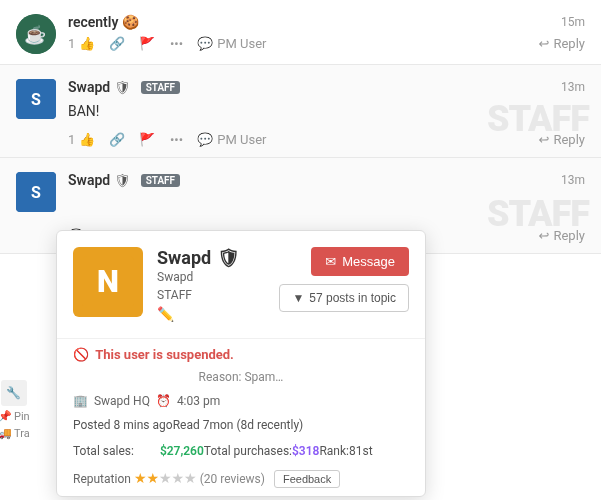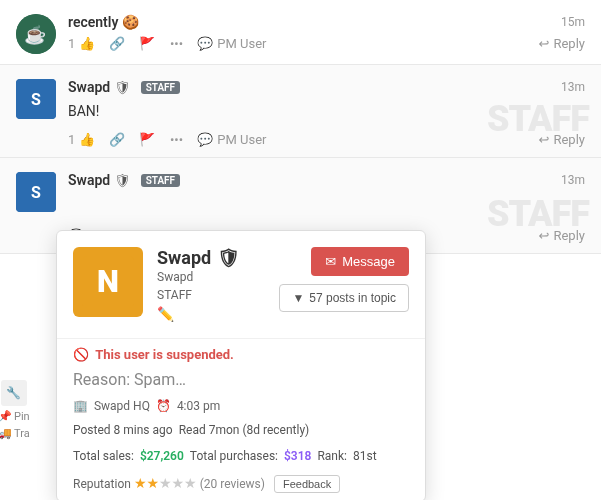--- a/index.html
+++ b/index.html
@@ -227,44 +227,45 @@
     .suspended-notice {
       padding: 8px 16px;
       color: #d9534f;
       font-size: 13px;
       display: flex;
       align-items: center;
       gap: 6px;
     }
 
     .suspended-reason {
-      font-size: 16px;
+      font-size: 12px;
       color: #888;
       padding: 0 16px 6px;
+      text-align: center;
     }
 
     .user-card-location {
       padding: 4px 16px;
       font-size: 12px;
       color: #666;
       display: flex;
       align-items: center;
       gap: 6px;
     }
 
     .user-card-stats {
       padding: 6px 16px;
       font-size: 12px;
       color: #555;
       display: flex;
       flex-wrap: wrap;
-      gap: 6px;
-    }
-
-    .stat-green { color: #27ae60; font-weight: 600; }
+      gap: 0;
+    }
+
+    .stat-green { color: #27ae60; font-weight: 600; margin-left: 26px; }
     .stat-red { color: #8b5cf6; font-weight: 600; }
 
     .reputation-row {
       padding: 6px 16px 8px;
       font-size: 12px;
       color: #666;
     }
 
     .stars {
       color: #f5a623;

